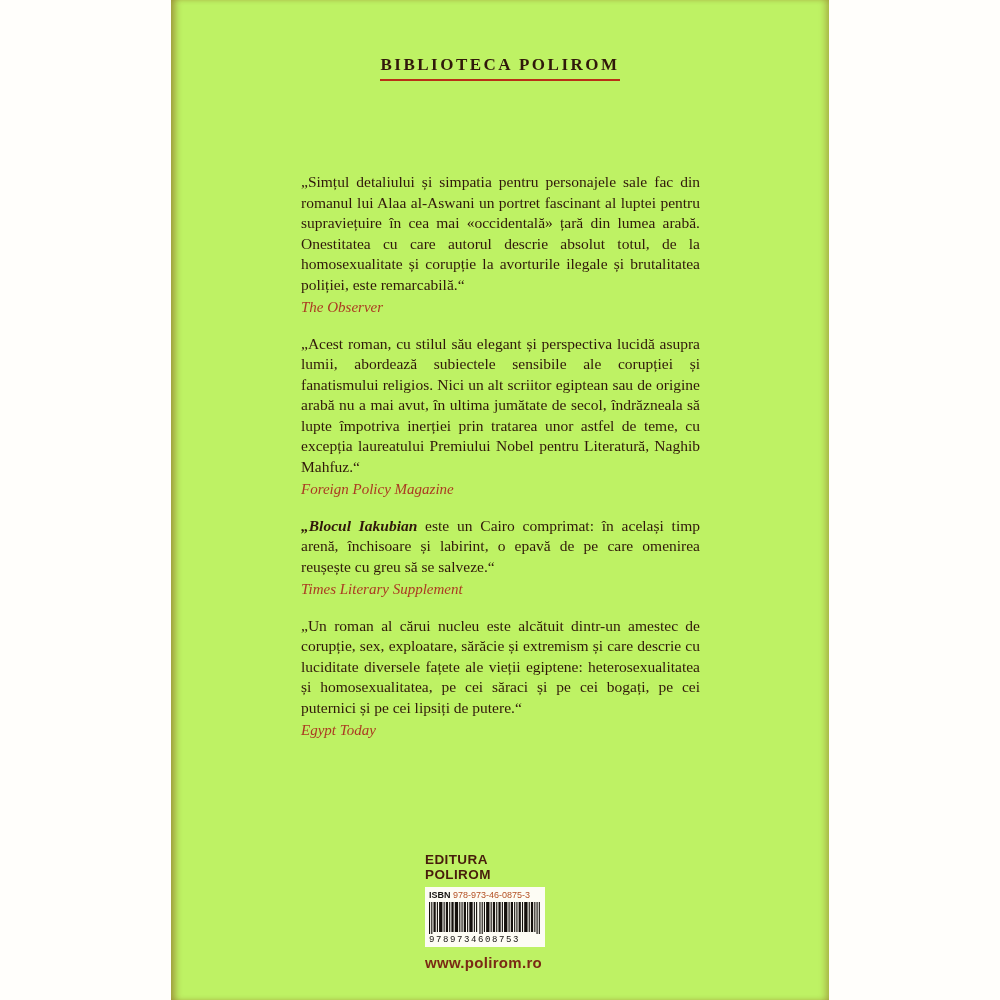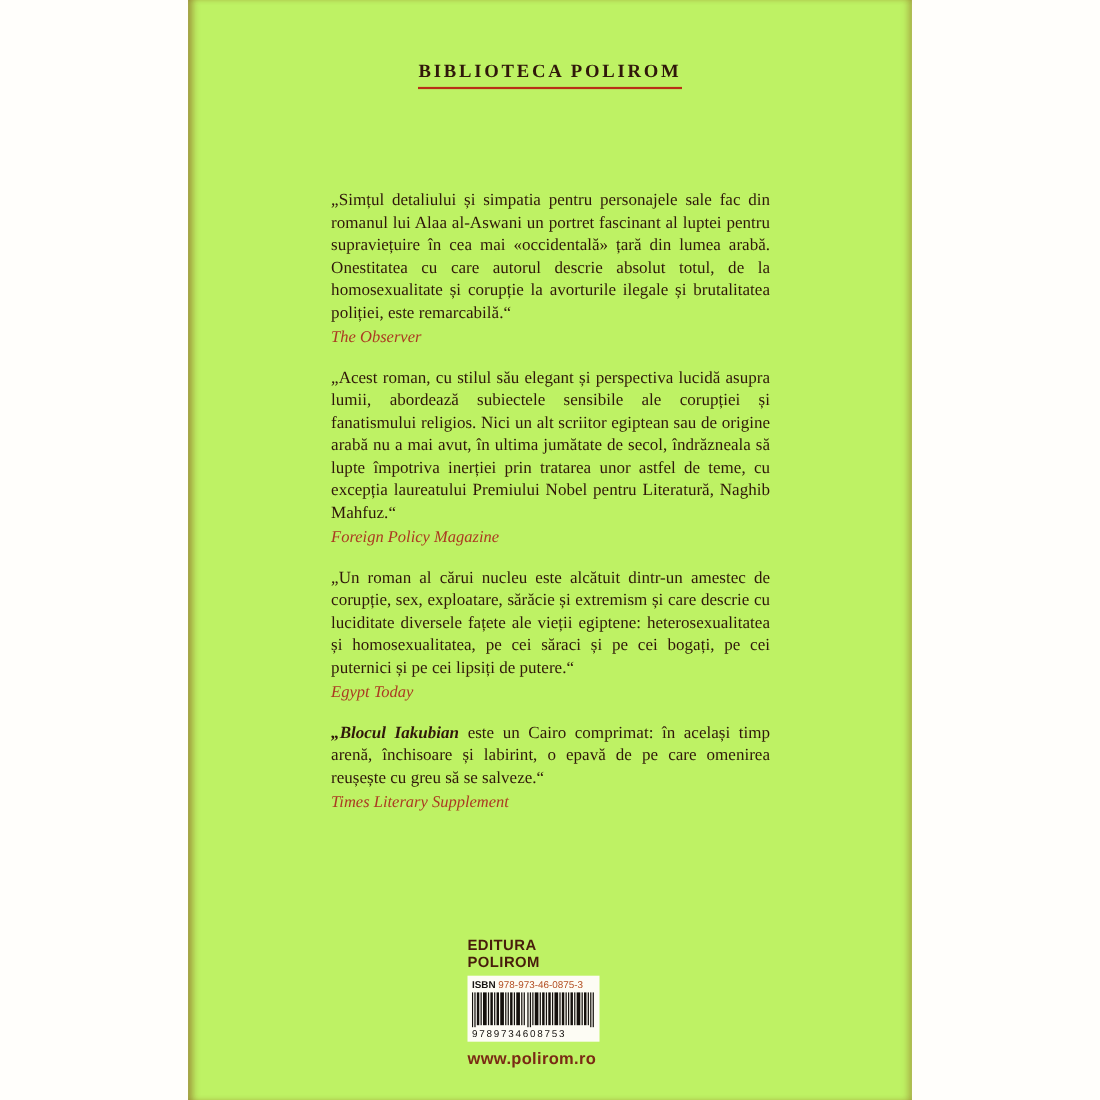--- a/index.html
+++ b/index.html
@@ -18,21 +18,21 @@
   .source{text-align:left;padding-right:36px;font-size:15px;line-height:20.5px;
           font-style:italic;color:#ab3a22;margin-top:2px;}
   .imprint{position:absolute;left:254px;top:852px;width:130px;}
   .publisher{font-family:"Liberation Sans", sans-serif;font-size:13.5px;font-weight:bold;
              letter-spacing:.4px;color:#471d0b;}
   .barcode-box{margin-top:5px;width:112px;background:#fdfcf4;padding:3px 4px 2px 4px;}
   .isbn-line{font-family:"Liberation Sans", sans-serif;font-size:9px;white-space:nowrap;}
   .isbn-label{font-weight:bold;color:#161310;}
   .isbn-number{color:#b34f22;}
   .bars{display:block;width:112px;height:32px;margin-top:2px;}
-  .barcode-digits{font-family:Liberation Sans, sans-serif;font-size:9px;letter-spacing:1.6px;
+  .barcode-digits{font-family:Liberation Mono, monospace;font-size:9px;letter-spacing:1.6px;
                   color:#161310;white-space:nowrap;margin-top:1px;}
   .website{font-family:"Liberation Sans", sans-serif;font-size:15px;font-weight:bold;
            letter-spacing:.3px;color:#7a2a14;margin-top:7px;}
 </style>
 </head>
 <body>
 
 <div class="stage">
   <div class="cover">
 
@@ -46,27 +46,27 @@
         <p><span></span><span>„Simțul detaliului și simpatia pentru personajele sale fac din romanul lui Alaa al-Aswani un portret fascinant al luptei pentru supraviețuire în cea mai «occidentală» țară din lumea arabă. Onestitatea cu care autorul descrie absolut totul, de la homosexualitate și corupție la avorturile ilegale și brutalitatea poliției, este remarcabilă.“</span></p>
         <div class="source">The Observer</div>
       </div>
 
       <div class="quote">
         <p><span></span><span>„Acest roman, cu stilul său elegant și perspectiva lucidă asupra lumii, abordează subiectele sensibile ale corupției și fanatismului religios. Nici un alt scriitor egiptean sau de origine arabă nu a mai avut, în ultima jumătate de secol, îndrăzneala să lupte împotriva inerției prin tratarea unor astfel de teme, cu excepția laureatului Premiului Nobel pentru Literatură, Naghib Mahfuz.“</span></p>
         <div class="source">Foreign Policy Magazine</div>
       </div>
 
       <div class="quote">
-        <p><span></span><span>„Un roman al cărui nucleu este alcătuit dintr-un amestec de corupție, sex, exploatare, sărăcie și extremism și care descrie cu luciditate diversele fațete ale vieții egiptene: heterosexualitatea și homosexualitatea, pe cei săraci și pe cei bogați, pe cei puternici și pe cei lipsiți de putere.“</span></p>
-        <div class="source">Egypt Today</div>
+        <p><span class="lead">„Blocul Iakubian</span><span> este un Cairo comprimat: în același timp arenă, închisoare și labirint, o epavă de pe care omenirea reușește cu greu să se salveze.“</span></p>
+        <div class="source">Times Literary Supplement</div>
       </div>
 
       <div class="quote">
-        <p><span class="lead">„Blocul Iakubian</span><span> este un Cairo comprimat: în același timp arenă, închisoare și labirint, o epavă de pe care omenirea reușește cu greu să se salveze.“</span></p>
-        <div class="source">Times Literary Supplement</div>
+        <p><span></span><span>„Un roman al cărui nucleu este alcătuit dintr-un amestec de corupție, sex, exploatare, sărăcie și extremism și care descrie cu luciditate diversele fațete ale vieții egiptene: heterosexualitatea și homosexualitatea, pe cei săraci și pe cei bogați, pe cei puternici și pe cei lipsiți de putere.“</span></p>
+        <div class="source">Egypt Today</div>
       </div>
 
     </div>
 
     <div class="imprint">
       <div class="publisher">EDITURA POLIROM</div>
 
       <div class="barcode-box">
         <div class="isbn-line">
           <span class="isbn-label">ISBN</span>

